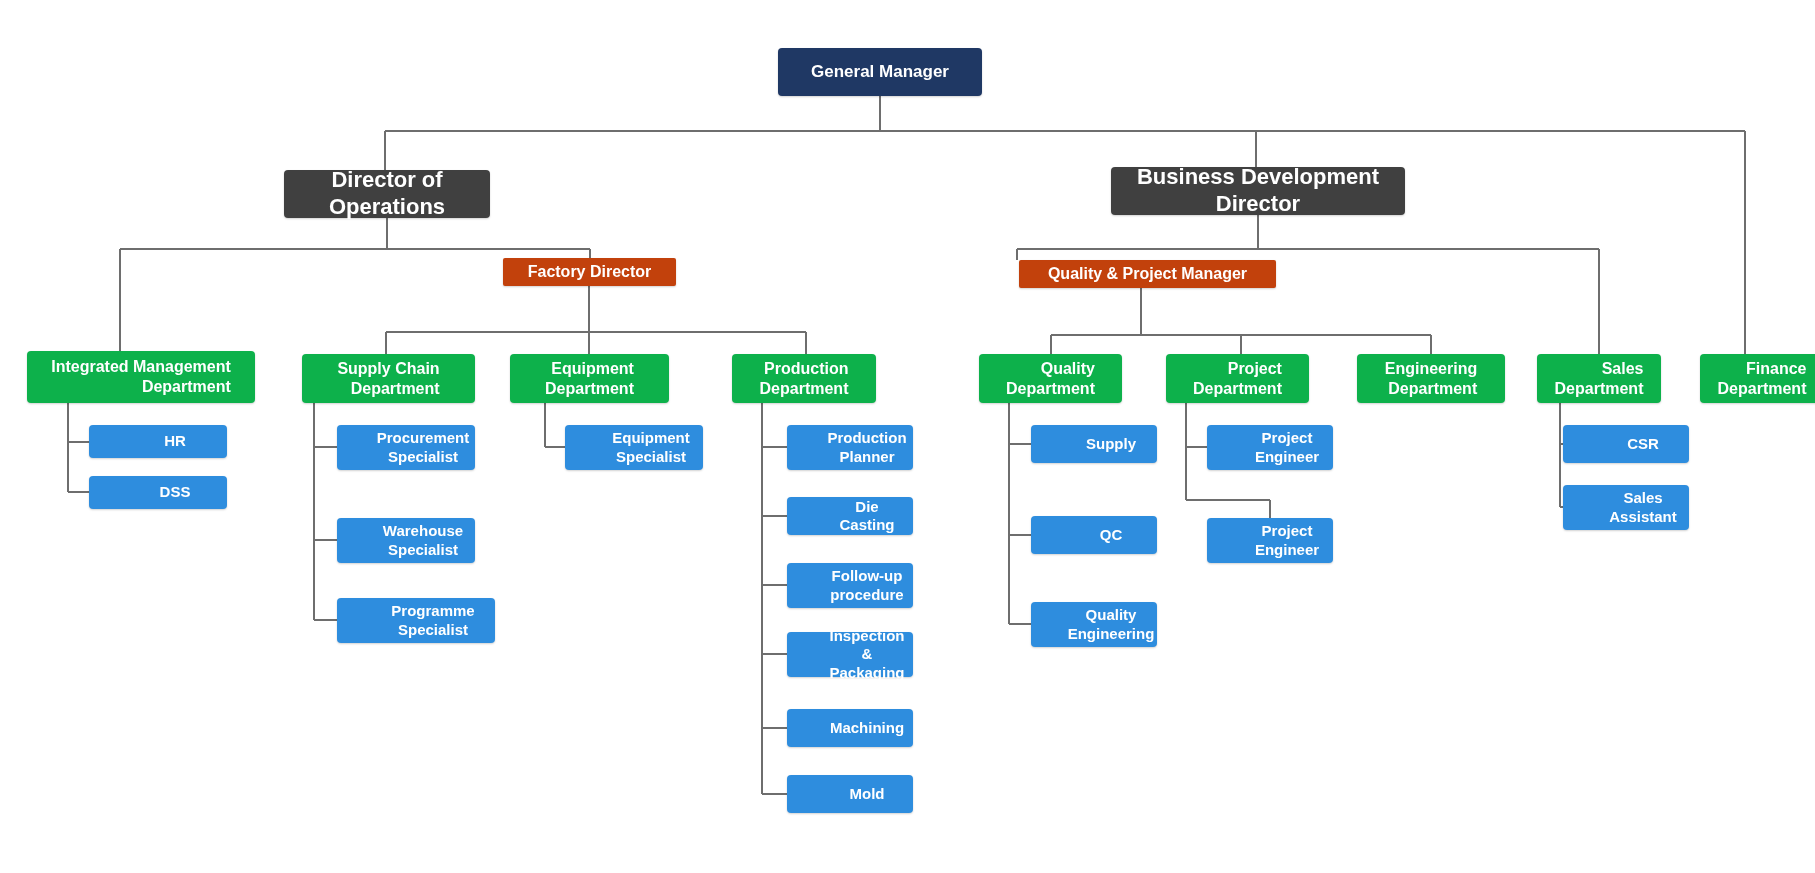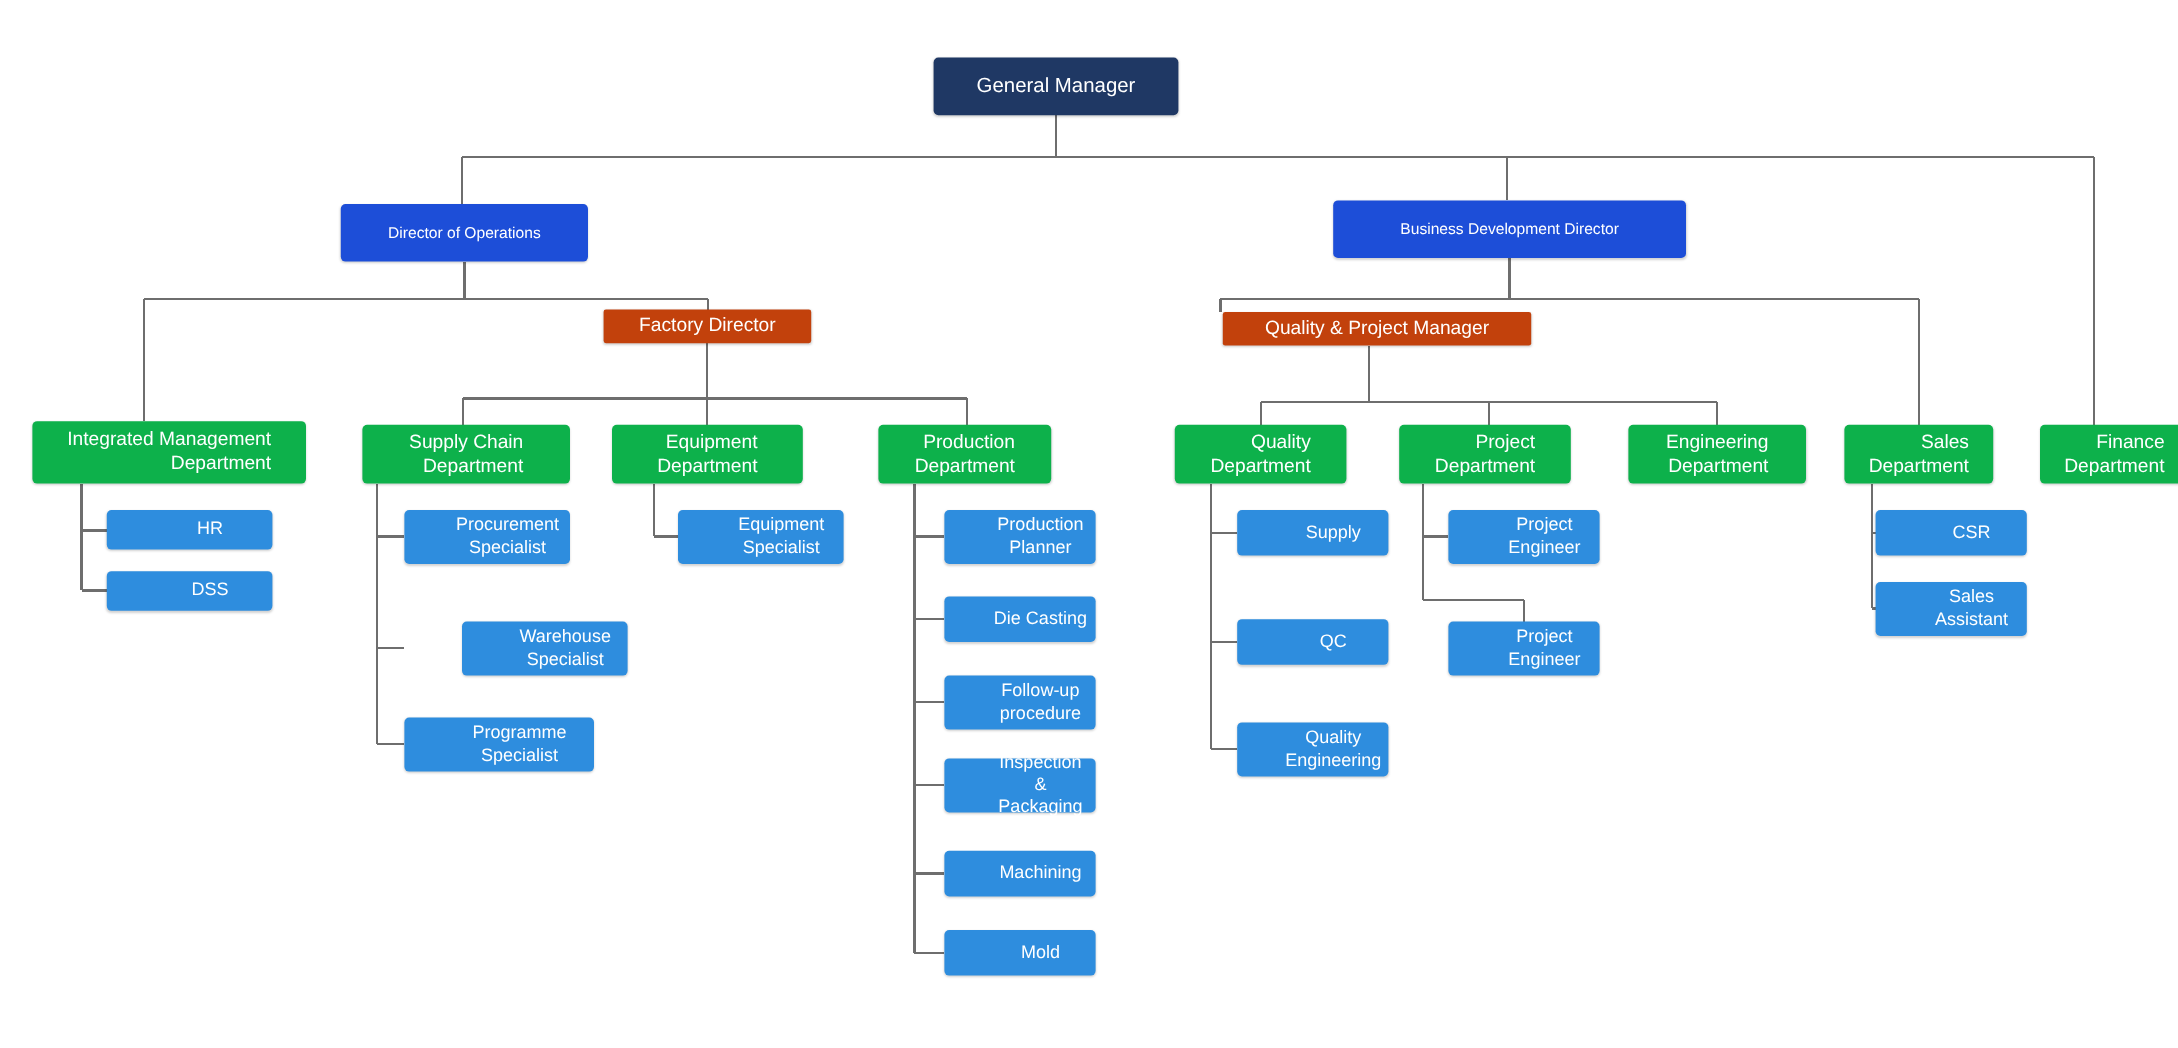--- a/index.html
+++ b/index.html
@@ -10,20 +10,21 @@
   body {
     width: 1815px;
     height: 873px;
     position: relative;
     overflow: hidden;
     font-family: "Liberation Sans", sans-serif;
   }
   #chart-root {
     position: absolute;
     inset: 0;
+    font-weight: bold;
   }
   #connectors {
     position: absolute;
     left: 0;
     top: 0;
     width: 1815px;
     height: 873px;
     pointer-events: none;
   }
   .node {
@@ -39,22 +40,22 @@
     padding: 2px 6px;
     white-space: pre-line;
     box-shadow: 0 1px 2px rgba(0,0,0,0.18);
   }
   .node.lvl-exec {
     background: #1F3864;
     font-size: 17px;
     border-radius: 4px;
   }
   .node.lvl-dir {
-    background: #1d4ed8;
-    font-size: 13px;
+    background: #404040;
+    font-size: 22px;
     border-radius: 4px;
   }
   .node.lvl-mgr {
     background: #c2410c;
     font-size: 16px;
     border-radius: 2px;
   }
   .node.lvl-dept {
     background: #0DB14B;
     font-size: 16px;
@@ -145,21 +146,21 @@
       <div class="node lvl-dept" style="left: 1357px; top: 354px; width: 148px; height: 49px;">Engineering
 Department</div>
       <div class="node lvl-dept" style="left: 1537px; top: 354px; width: 124px; height: 49px;">Sales
 Department</div>
       <div class="node lvl-dept" style="left: 1700px; top: 354px; width: 124px; height: 49px;">Finance
 Department</div>
       <div class="node lvl-role" style="left: 89px; top: 425px; width: 138px; height: 33px;">HR</div>
       <div class="node lvl-role" style="left: 89px; top: 476px; width: 138px; height: 33px;">DSS</div>
       <div class="node lvl-role" style="left: 337px; top: 425px; width: 138px; height: 45px;">Procurement
 Specialist</div>
-      <div class="node lvl-role" style="left: 337px; top: 518px; width: 138px; height: 45px; margin-left: 48px;">Warehouse
+      <div class="node lvl-role" style="left: 337px; top: 518px; width: 138px; height: 45px;">Warehouse
 Specialist</div>
       <div class="node lvl-role" style="left: 337px; top: 598px; width: 158px; height: 45px;">Programme
 Specialist</div>
       <div class="node lvl-role" style="left: 565px; top: 425px; width: 138px; height: 45px;">Equipment
 Specialist</div>
       <div class="node lvl-role" style="left: 787px; top: 425px; width: 126px; height: 45px;">Production
 Planner</div>
       <div class="node lvl-role" style="left: 787px; top: 497px; width: 126px; height: 38px;">Die Casting</div>
       <div class="node lvl-role" style="left: 787px; top: 563px; width: 126px; height: 45px;">Follow-up
 procedure</div>

